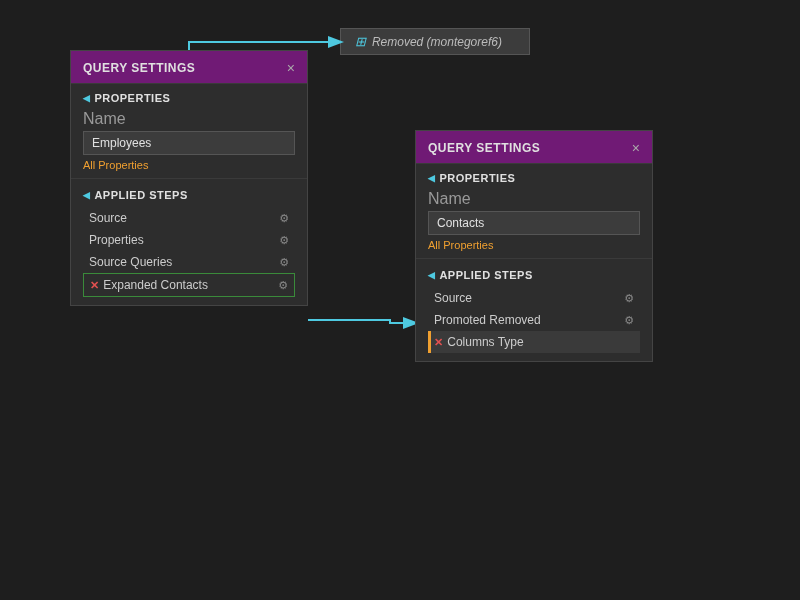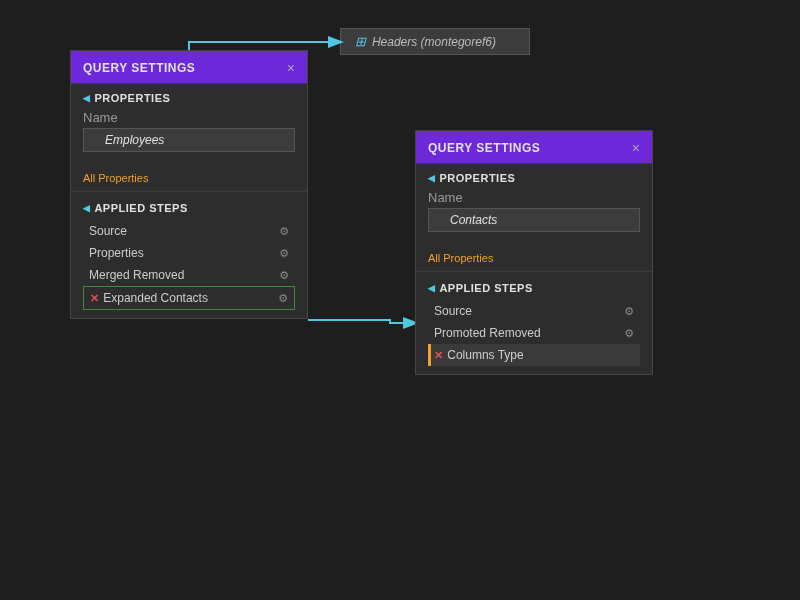--- a/index.html
+++ b/index.html
@@ -49,21 +49,21 @@
       top: 50px;
       left: 70px;
     }
 
     .panel-right {
       top: 130px;
       left: 415px;
     }
 
     .panel-header {
-      background: #6d28d9;
+      background: #701a75;
       padding: 10px 12px 8px 12px;
       display: flex;
       justify-content: space-between;
       align-items: center;
       border-bottom: 1px solid #3a3a3a;
     }
 
     .panel-title {
       color: #e0e0e0;
       font-weight: bold;
@@ -93,42 +93,41 @@
       margin-bottom: 6px;
     }
 
     .section-header .triangle {
       color: #4ec9e0;
       font-size: 9px;
     }
 
     .section-label {
       color: #999;
-      font-size: 13px;
+      font-size: 16px;
       margin-bottom: 3px;
     }
 
     .name-input {
       width: 100%;
       background: #3c3c3c;
       border: 1px solid #555;
       color: #e0e0e0;
-      padding: 4px 21px;
+      padding: 4px 8px;
       font-size: 12px;
       outline: none;
-      font-style: italic;
     }
 
     .all-properties-link {
       color: #f0a030;
       font-size: 11px;
       cursor: pointer;
       text-decoration: none;
       display: inline-block;
-      margin-top: 20px;
+      margin-top: 4px;
     }
 
     .applied-steps-section {
       padding: 6px 12px 8px 12px;
     }
 
     .steps-list {
       margin-top: 4px;
     }
 
@@ -187,21 +186,21 @@
       background: #3a3a3a;
       margin: 0 0 4px 0;
     }
 
   </style>
 </head>
 <body>
 
 <div class="db-server-banner">
   <span class="db-icon">⊞</span>
-  <span>Headers (montegoref6)</span>
+  <span>Removed (montegoref6)</span>
 </div>
 
 <svg class="arrows-layer">
 
   <polyline points="189,75 189,42 340,42" fill="none" stroke="#4ec9e0" stroke-width="2" marker-end="url(#arrowhead-right)"></polyline>
 
   <polyline points="308,320 390,320 390,323 415,323" fill="none" stroke="#4ec9e0" stroke-width="2" marker-end="url(#arrowhead-right)"></polyline>
   <defs>
     <marker id="arrowhead-right" markerWidth="8" markerHeight="6" refX="6" refY="3" orient="auto">
       <polygon points="0 0, 8 3, 0 6" fill="#4ec9e0"></polygon>
@@ -245,21 +244,21 @@
       <div class="step-item">
         <span class="step-left">
           <span>Properties</span>
         </span>
         <span class="step-gear">⚙</span>
       </div>
 
 
       <div class="step-item">
         <span class="step-left">
-          <span>Merged Removed</span>
+          <span>Source Queries</span>
         </span>
         <span class="step-gear">⚙</span>
       </div>
 
       <div class="step-item active-error">
         <span class="step-left">
           <span class="step-error-icon">✕</span>
           <span>Expanded Contacts</span>
         </span>
         <span class="step-gear">⚙</span>

